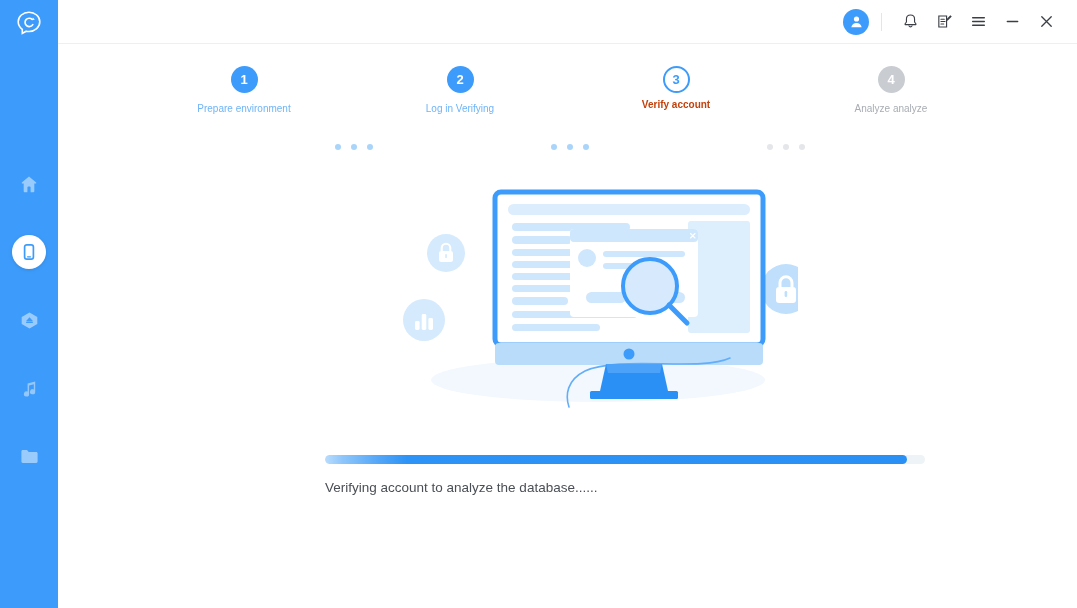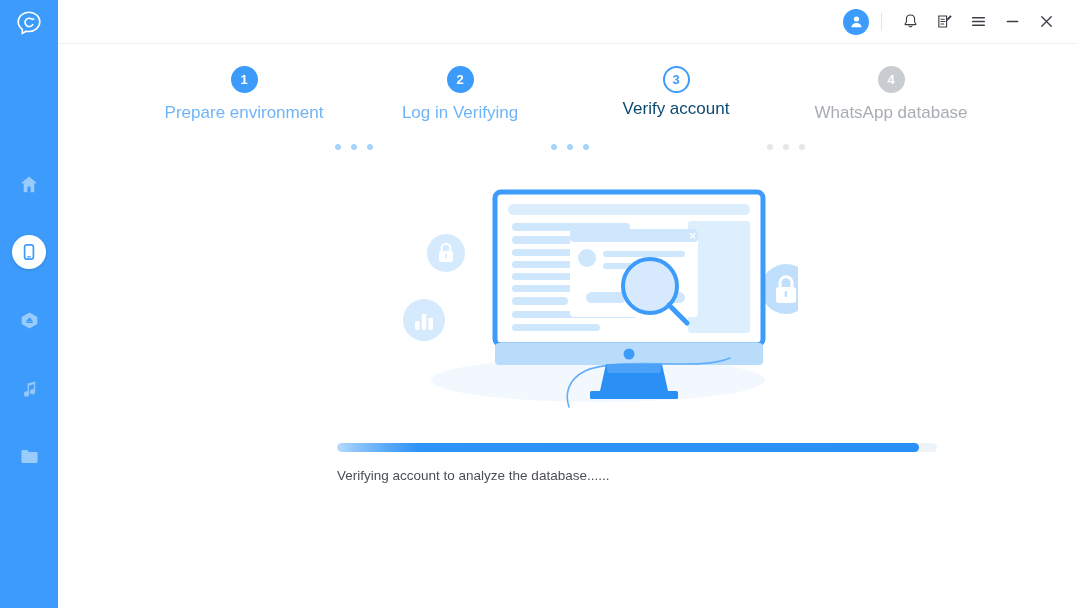--- a/index.html
+++ b/index.html
@@ -111,25 +111,25 @@
   .step.done .circle { background: #3d9cfb; color: #ffffff; }
   .step.current .circle {
     background: #ffffff;
     color: #3d9cfb;
     border: 2px solid #3d9cfb;
   }
   .step.todo .circle { background: #c9cdd2; color: #ffffff; }
 
   .step .label {
     margin-top: 10px;
-    font-size: 17px;
+    font-size: 10px;
     white-space: nowrap;
   }
   .step.done .label { color: #6fb4f7; }
-  .step.current .label { color: #0c4a6e; font-weight: normal; margin-top: 6px; }
+  .step.current .label { color: #c2410c; font-weight: bold; margin-top: 6px; }
   .step.todo .label { color: #a8adb3; }
 
   .dots {
     position: absolute;
     top: 78px;
     display: flex;
     gap: 10px;
   }
   .dots i {
     display: block;
@@ -145,23 +145,22 @@
     top: 175px;
     left: 340px;
     width: 400px;
     height: 235px;
   }
 
   
   .progress-wrap {
     position: absolute;
     left: 267px;
-    top: 443px;
+    top: 455px;
     width: 600px;
-    margin-left: 12px;
   }
   .progress-track {
     width: 100%;
     height: 9px;
     border-radius: 5px;
     background: #eef3f7;
     overflow: hidden;
   }
   .progress-fill {
     height: 100%;
@@ -315,21 +314,21 @@
       </div>
 
       <div class="dots grey" style="left:709px;">
         <i></i>
         <i></i>
         <i></i>
       </div>
 
       <div class="step todo" style="left:733px;">
         <div class="circle">4</div>
-        <div class="label">WhatsApp database</div>
+        <div class="label">Analyze analyze</div>
       </div>
     </div>
 
     <div class="illustration">
       <svg width="400" height="235" viewBox="0 0 400 235">
 
         <ellipse cx="200" cy="205" rx="167" ry="22" fill="#f2f8fe"></ellipse>
 
         <g>
           <circle cx="48" cy="78" r="19" fill="#d5eafd"></circle>

